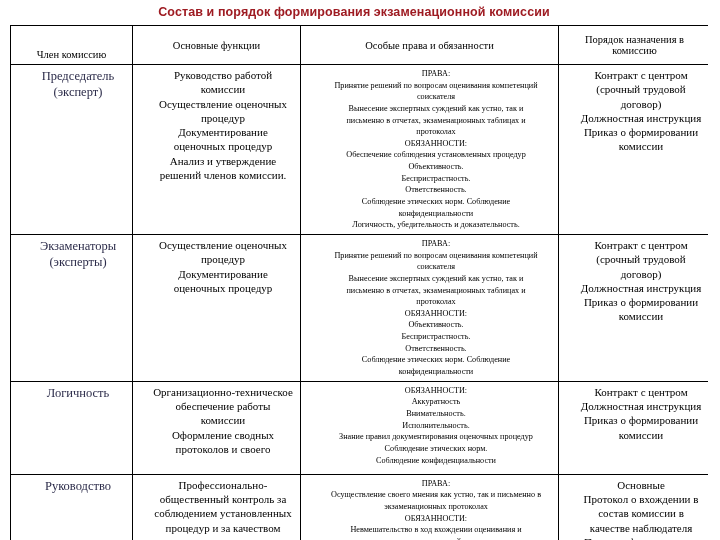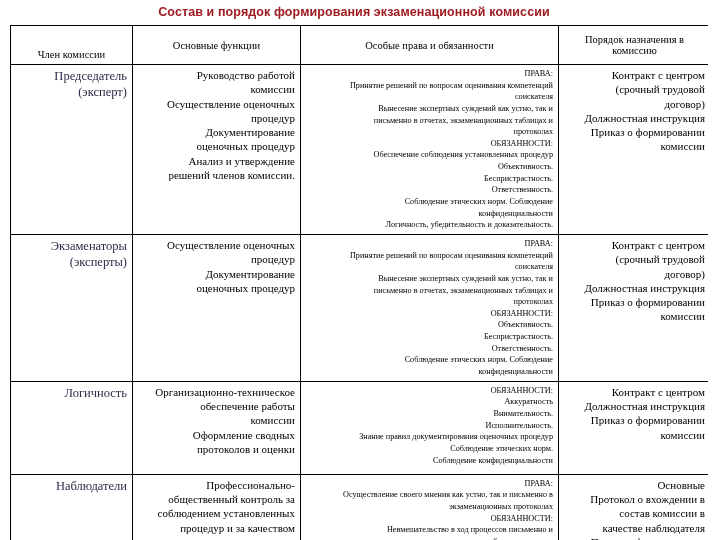--- a/index.html
+++ b/index.html
@@ -33,21 +33,21 @@
     width: 700px;
     margin-left: 10px;
     border-collapse: collapse;
     table-layout: fixed;
   }
   table.matrix td, table.matrix th {
     border: 1px solid #000000;
     vertical-align: top;
     padding: 3px 5px 3px 18px;
     font-weight: normal;
-    text-align: right;
+    text-align: center;
     font-family: Liberation Serif, serif;
   }
   
   col.c1 { width: 122px; }
   col.c2 { width: 168px; }
   col.c3 { width: 258px; }
   col.c4 { width: 152px; }
 
   
   tr.head th {
@@ -111,21 +111,21 @@
 
   <table class="matrix">
     <colgroup>
       <col class="c1">
         <col class="c2">
         <col class="c3">
         <col class="c4">
     </colgroup>
     <thead>
       <tr class="head">
-        <th class="first">Член комиссии</th>
+        <th class="first">Член комиссию</th>
         <th>Основные функции</th>
         <th>Особые права и обязанности</th>
         <th>Порядок назначения в комиссию</th>
       </tr>
     </thead>
     <tbody>
       <tr class="r1">
         <td class="role">
             <span class="line">Председатель</span>
             <span class="line">(эксперт)</span>
@@ -201,55 +201,55 @@
       </tr>
       <tr class="r3">
         <td class="role">
             <span class="line">Логичность</span>
           </td>
         <td class="funcs">
             <span class="line">Организационно-техническое</span>
             <span class="line">обеспечение работы</span>
             <span class="line">комиссии</span>
             <span class="line">Оформление сводных</span>
-            <span class="line">протоколов и оценки</span>
+            <span class="line">протоколов и своего</span>
           </td>
         <td class="rights">
             <span class="line">ОБЯЗАННОСТИ:</span>
             <span class="line">Аккуратность</span>
             <span class="line">Внимательность.</span>
             <span class="line">Исполнительность.</span>
             <span class="line">Знание правил документирования оценочных процедур</span>
             <span class="line">Соблюдение этических норм.</span>
             <span class="line">Соблюдение конфиденциальности</span>
           </td>
         <td class="order">
             <span class="line">Контракт с центром</span>
             <span class="line">Должностная инструкция</span>
             <span class="line">Приказ о формировании</span>
             <span class="line">комиссии</span>
           </td>
       </tr>
       <tr class="r4">
         <td class="role">
-            <span class="line">Наблюдатели</span>
+            <span class="line">Руководство</span>
           </td>
         <td class="funcs">
             <span class="line">Профессионально-</span>
             <span class="line">общественный контроль за</span>
             <span class="line">соблюдением установленных</span>
             <span class="line">процедур и за качеством</span>
             <span class="line">проведения оценки</span>
           </td>
         <td class="rights">
             <span class="line">ПРАВА:</span>
             <span class="line">Осуществление своего мнения как устно, так и письменно в</span>
             <span class="line">экзаменационных протоколах</span>
             <span class="line">ОБЯЗАННОСТИ:</span>
-            <span class="line">Невмешательство в ход процессов письменно и</span>
+            <span class="line">Невмешательство в ход вхождении оценивания и</span>
             <span class="line">процедуры принятия решений по оцениванию</span>
           </td>
         <td class="order">
             <span class="line">Основные</span>
             <span class="line">Протокол о вхождении в</span>
             <span class="line">состав комиссии в</span>
             <span class="line">качестве наблюдателя</span>
             <span class="line">Приказ о формировании</span>
           </td>
       </tr>

